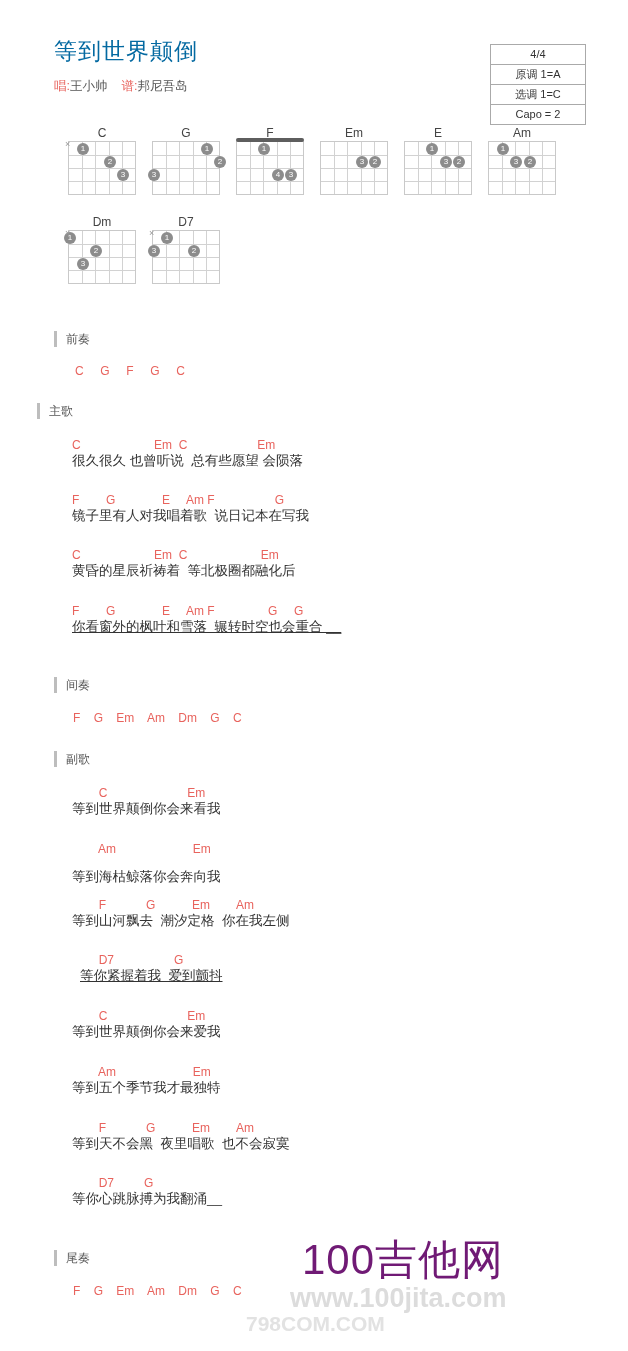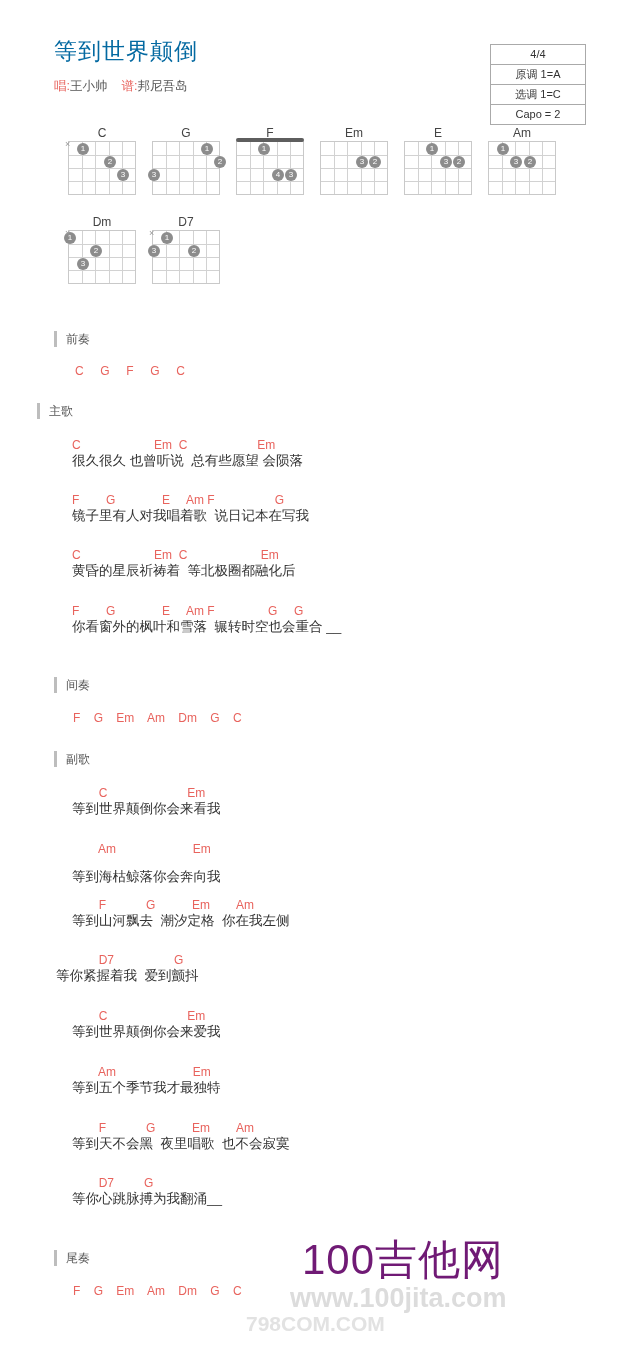--- a/index.html
+++ b/index.html
@@ -313,38 +313,38 @@
   <div class="chordline" style="left:72px; top:438px;">C                      Em  C                     Em</div>
   <div class="lyricline" style="left:72px; top:452px;">很久很久 也曾听说  总有些愿望 会陨落</div>
 
   <div class="chordline" style="left:72px; top:493px;">F        G              E     Am F                  G</div>
   <div class="lyricline" style="left:72px; top:507px;">镜子里有人对我唱着歌  说日记本在写我</div>
 
   <div class="chordline" style="left:72px; top:548px;">C                      Em  C                      Em</div>
   <div class="lyricline" style="left:72px; top:562px;">黄昏的星辰祈祷着  等北极圈都融化后</div>
 
   <div class="chordline" style="left:72px; top:604px;">F        G              E     Am F                G     G</div>
-  <div class="lyricline" style="left:72px; top:618px;">你看窗外的枫叶和雪落  辗转时空也会重合 __</div>
+  <div class="lyricline" style="left:72px; top:618px;text-decoration:underline;">你看窗外的枫叶和雪落  辗转时空也会重合 __</div>
 
   <div class="section" style="left:54px; top:676px;">间奏</div>
   <div class="chordline" style="left:73px; top:711px;">F    G    Em    Am    Dm    G    C</div>
 
   <div class="section" style="left:54px; top:750px;">副歌</div>
 
   <div class="chordline" style="left:72px; top:786px;">        C                        Em</div>
   <div class="lyricline" style="left:72px; top:800px;">等到世界颠倒你会来看我</div>
 
   <div class="chordline" style="left:72px; top:842px;">        Am                       Em</div>
   <div class="lyricline" style="left:72px; top:856px;margin-top:12px;">等到海枯鲸落你会奔向我</div>
 
   <div class="chordline" style="left:72px; top:898px;">        F            G           Em        Am</div>
   <div class="lyricline" style="left:72px; top:912px;">等到山河飘去  潮汐定格  你在我左侧</div>
 
   <div class="chordline" style="left:72px; top:953px;">        D7                  G</div>
-  <div class="lyricline" style="left:56px; top:967px;">等你紧握着我  爱到颤抖</div>
+  <div class="lyricline" style="left:80px; top:967px;text-decoration:underline;">等你紧握着我  爱到颤抖</div>
 
   <div class="chordline" style="left:72px; top:1009px;">        C                        Em</div>
   <div class="lyricline" style="left:72px; top:1023px;">等到世界颠倒你会来爱我</div>
 
   <div class="chordline" style="left:72px; top:1065px;">        Am                       Em</div>
   <div class="lyricline" style="left:72px; top:1079px;">等到五个季节我才最独特</div>
 
   <div class="chordline" style="left:72px; top:1121px;">        F            G           Em        Am</div>
   <div class="lyricline" style="left:72px; top:1135px;">等到天不会黑  夜里唱歌  也不会寂寞</div>
 

